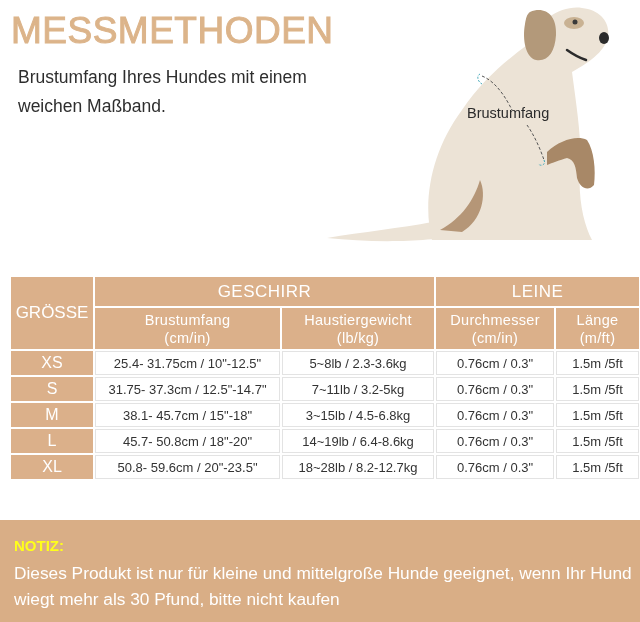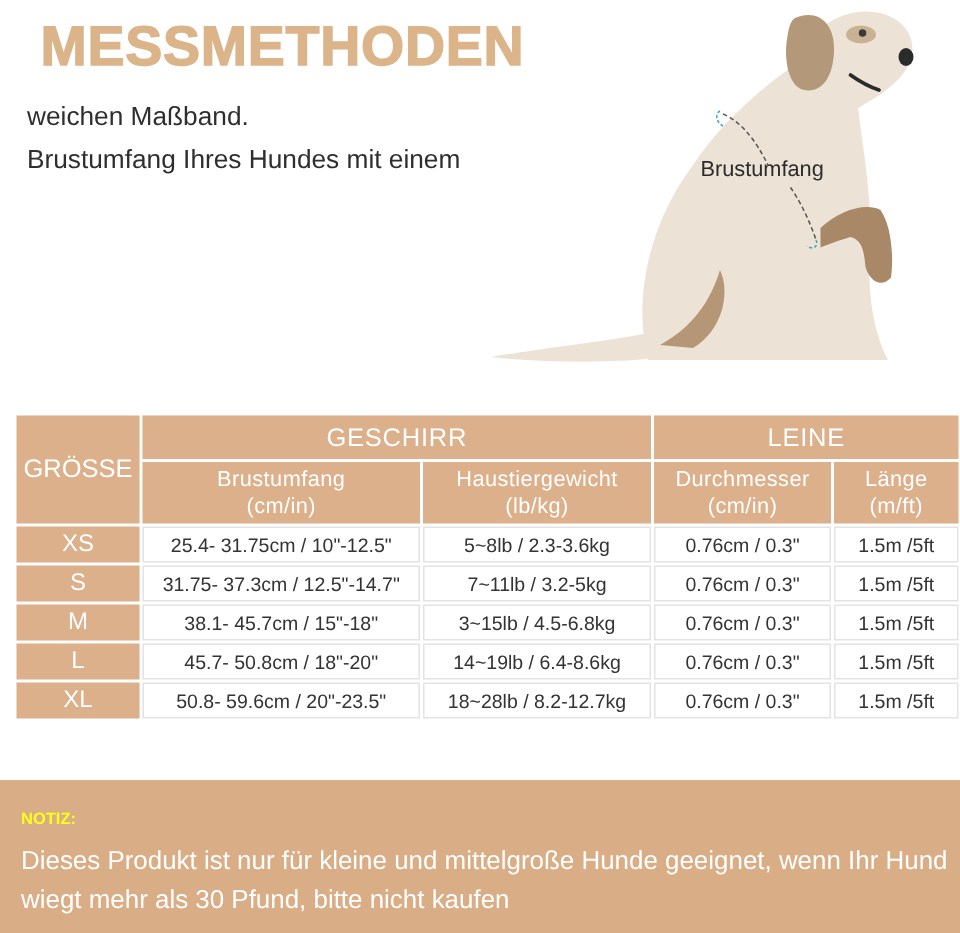--- a/index.html
+++ b/index.html
@@ -1,22 +1,22 @@
 <!DOCTYPE html>
 <html><head>
 <meta charset="utf-8">
 <style>
   * { box-sizing: border-box; margin: 0; padding: 0; }
   html, body { width: 640px; height: 622px; background: #ffffff; overflow: hidden; }
   body { position: relative; font-family: "Liberation Sans", sans-serif; }
 
   .title {
-    position: absolute; left: 27px; top: 10px;
+    position: absolute; left: 11px; top: 10px;
     font-family: "Liberation Sans", sans-serif;
-    font-weight: 700; font-size: 37px; letter-spacing: 0.5px;
+    font-weight: 400; font-size: 37px; letter-spacing: 0.5px;
     color: #dcb48a;
     -webkit-text-stroke: 1px #dcb48a;
   }
   .intro {
     position: absolute; left: 18px; top: 63px; width: 320px;
     font-size: 17.5px; line-height: 29px; color: #2e2e2e;
   }
   .intro span { display: block; white-space: nowrap; }
 
   .dog { position: absolute; left: 322px; top: 0; width: 300px; height: 250px; }
@@ -46,34 +46,34 @@
   .sizes td.size {
     background: #dbb08a; color: #ffffff; font-size: 16px; border: none;
   }
 
   .note {
     position: absolute; left: 0; top: 520px; width: 640px; height: 102px;
     background: #d9ae86;
     padding: 15px 0 0 14px;
   }
   .note-title {
-    font-size: 11px; font-weight: bold; color: #ffff1a; line-height: 22px;
+    font-size: 15px; font-weight: bold; color: #ffff1a; line-height: 22px;
   }
   .note-text {
     margin-top: 3px;
     font-size: 17.3px; line-height: 26px; color: #ffffff; width: 630px;
   }
 </style>
 </head>
 <body>
 
 <div class="title">MESSMETHODEN</div>
 <div class="intro">
+  <span>Brustumfang Ihres Hundes mit einem</span>
   <span>weichen Maßband.</span>
-  <span>Brustumfang Ihres Hundes mit einem</span>
 </div>
 
 <svg class="dog" viewBox="0 0 300 250" xmlns="http://www.w3.org/2000/svg">
 
   <path d="M5 238 C 40 232, 80 228, 110 222 C 130 218, 140 225, 135 235 C 110 242, 50 243, 5 238 Z" fill="#ece3d6"></path>
 
   <path d="M110 240 C 100 200, 110 150, 140 110 C 160 80, 185 60, 205 45 C 215 20, 240 5, 260 8 C 280 10, 290 25, 285 40 C 280 55, 262 65, 250 72 C 255 110, 260 140, 258 170 C 256 200, 262 225, 270 240 Z" fill="#ece3d6"></path>
 
   <path d="M140 232 C 160 220, 165 195, 158 180 C 152 200, 140 218, 118 230 Z" fill="#b59677"></path>
 

